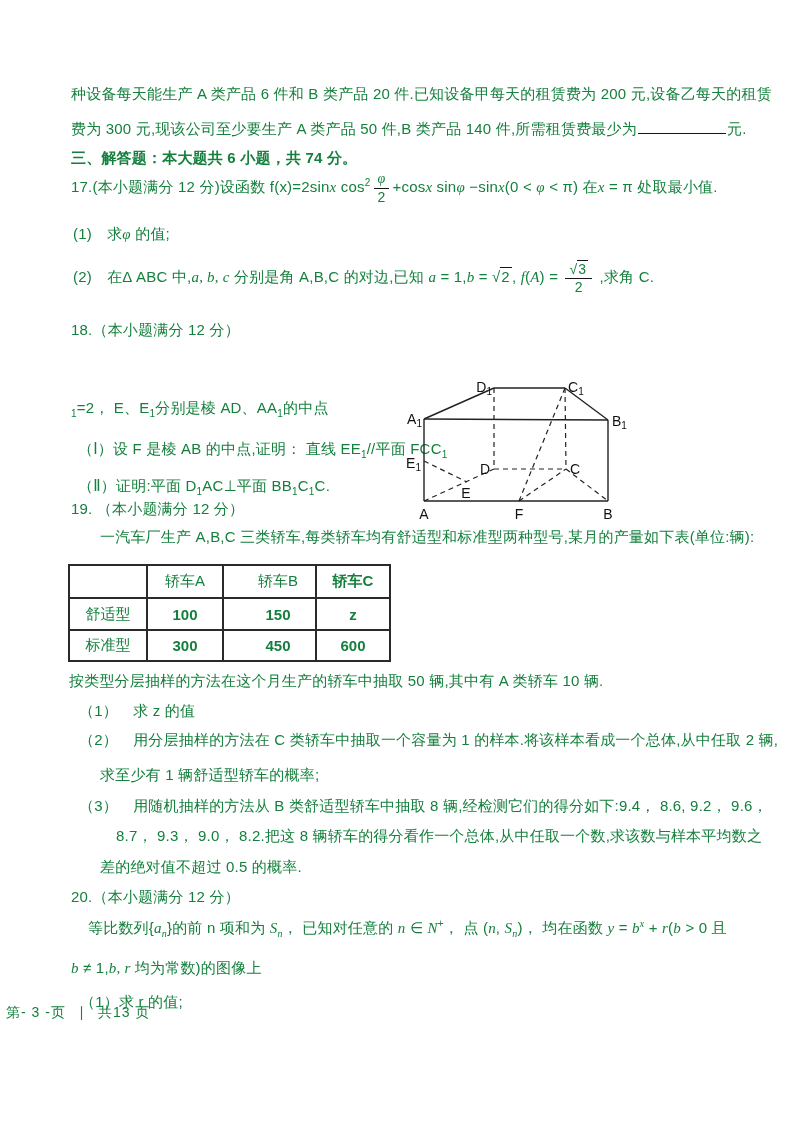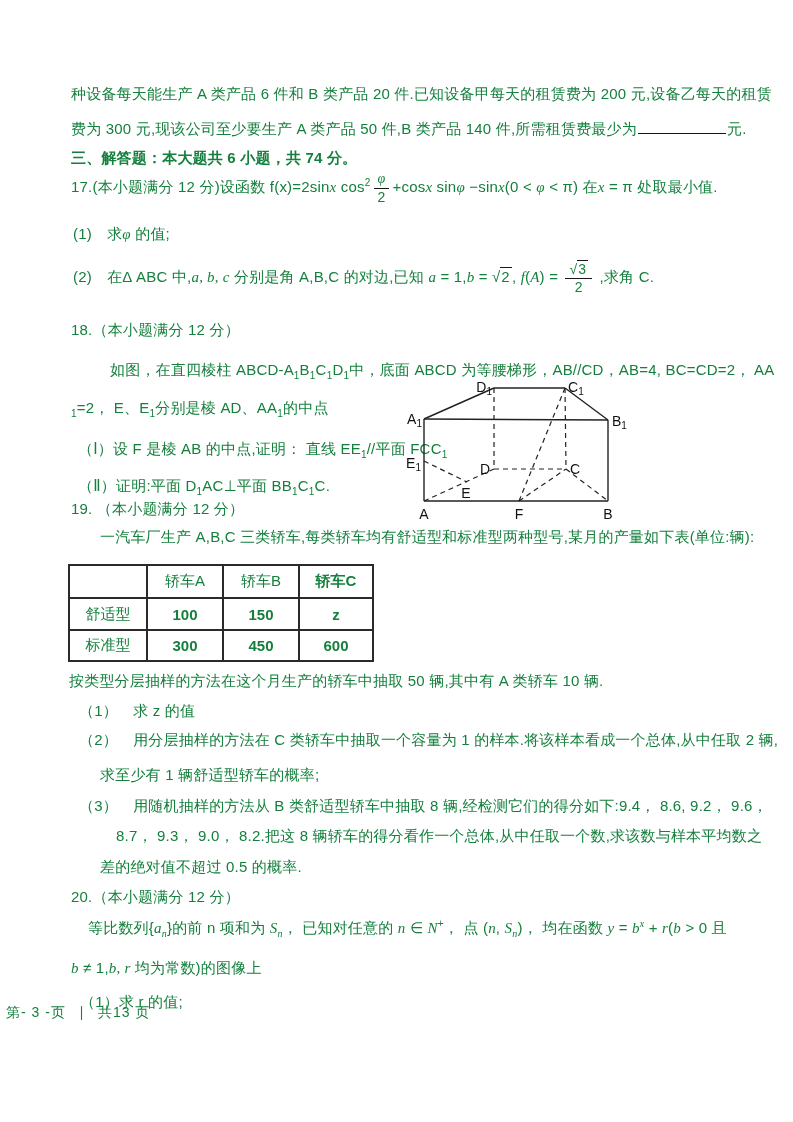--- a/index.html
+++ b/index.html
@@ -17,21 +17,21 @@
   .frac{display:inline-block; text-align:center; vertical-align:middle; margin:0 3px; line-height:1.05; font-size:14px;}
   .frac .num{display:block; padding:0 4px 1px; border-bottom:1.3px solid #161616;}
   .frac .den{display:block; padding-top:1px;}
   .sqrt{white-space:nowrap;}
   .sqrt .rad{letter-spacing:0;}
   .sqrt .bdy{border-top:1.3px solid #161616; padding:0 2px 0 1px;}
   .blank{display:inline-block; border-bottom:1.4px solid #161616; height:15px; vertical-align:baseline; margin:0 1px;}
   
   .prod-table{position:absolute; left:68px; top:564px; border-collapse:collapse;}
   .prod-table td{border:2px solid #2a2a2a; text-align:center; vertical-align:middle; font-size:15px; padding:0;margin-left:28px;}
-  .prod-table .c0{width:76px;} .prod-table .c1{width:74px;} .prod-table .c2{width:74px;} .prod-table .c3{width:72px;font-weight:bold;}
+  .prod-table .c0{width:76px;} .prod-table .c1{width:74px;} .prod-table .c2{width:74px;padding-left:17px;} .prod-table .c3{width:72px;font-weight:bold;}
   .prod-table .rh{height:31px;} .prod-table .r1{height:30px;} .prod-table .r2{height:29px;}
   .prod-table .val{font-weight:700;}
   
   .figure{position:absolute; left:400px; top:372px;}
   .fl{stroke:#222; stroke-width:1.4; fill:none;}
   .fd{stroke:#222; stroke-width:1.2; fill:none; stroke-dasharray:5 4;}
   .flbl{font-size:14px; fill:#111; font-family:"Liberation Sans","DejaVu Sans",sans-serif;}
   .fsub{font-size:10px;}
   
   .footer{position:absolute; left:0; top:1004px; width:100%; font-size:14px; letter-spacing:1px;}
@@ -44,21 +44,20 @@
 
   <div class="line" style="left:71px;top:84px"><span class="t">种设备每天能生产 A 类产品 6 件和 B 类产品 20 件.已知设备甲每天的租赁费为 200 元,设备乙每天的租赁</span></div>
   <div class="line" style="left:71px;top:118px"><span class="t">费为 300 元,现该公司至少要生产 A 类产品 50 件,B 类产品 140 件,所需租赁费最少为</span><span class="blank" style="width: 88px;"></span><span class="t">元.</span></div>
   <div class="line bold" style="left:71px;top:148px"><span class="t">三、解答题：本大题共 6 小题，共 74 分。</span></div>
 
   <div class="line" style="left:71px;top:171px"><span class="t">17.(本小题满分 12 分)设函数 f(x)=2sin</span><span class="t i">x</span><span class="t"> cos</span><span class="sup">2</span><span class="frac"><span class="num"><span class="t i">φ</span></span><span class="den"><span class="t">2</span></span></span><span class="t">+cos</span><span class="t i">x</span><span class="t"> sin</span><span class="t i">φ</span><span class="t"> −sin</span><span class="t i">x</span><span class="t">(0 &lt; </span><span class="t i">φ</span><span class="t"> &lt; π) 在</span><span class="t i">x</span><span class="t"> = π 处取最小值.</span></div>
   <div class="line" style="left:73px;top:224px"><span class="t">(1)　求</span><span class="t i">φ</span><span class="t"> 的值;</span></div>
   <div class="line" style="left:73px;top:262px"><span class="t">(2)　在Δ ABC 中,</span><span class="t i">a, b, c</span><span class="t"> 分别是角 A,B,C 的对边,已知 </span><span class="t i">a</span><span class="t"> = 1,</span><span class="t i">b</span><span class="t"> = </span><span class="sqrt"><span class="rad">√</span><span class="bdy">2</span></span><span class="t">,  </span><span class="t i">f</span><span class="t">(</span><span class="t i">A</span><span class="t">) = </span><span class="frac"><span class="num"><span class="sqrt"><span class="rad">√</span><span class="bdy">3</span></span></span><span class="den"><span class="t">2</span></span></span><span class="t"> ,求角 C.</span></div>
 
   <div class="line" style="left:71px;top:320px"><span class="t">18.（本小题满分 12 分）</span></div>
-  <div class="line" style="left:110px;top:360px"><span class="t">如图，在直四棱柱 ABCD-A</span><span class="sub">1</span><span class="t">B</span><span class="sub">1</span><span class="t">C</span><span class="sub">1</span><span class="t">D</span><span class="sub">1</span><span class="t">中，底面 ABCD 为等腰梯形，AB//CD，AB=4, BC=CD=2，  AA</span></div>
   <div class="line" style="left:71px;top:398px"><span class="sub">1</span><span class="t">=2，  E、E</span><span class="sub">1</span><span class="t">分别是棱 AD、AA</span><span class="sub">1</span><span class="t">的中点</span></div>
   <div class="line" style="left:78px;top:439px"><span class="t">（Ⅰ）设 F 是棱 AB 的中点,证明： 直线 EE</span><span class="sub">1</span><span class="t">//平面 FCC</span><span class="sub">1</span></div>
   <div class="line" style="left:78px;top:476px"><span class="t">（Ⅱ）证明:平面 D</span><span class="sub">1</span><span class="t">AC⊥平面 BB</span><span class="sub">1</span><span class="t">C</span><span class="sub">1</span><span class="t">C.</span></div>
 
   <svg class="figure" id="prism-svg" width="270" height="156" viewBox="0 0 270 156">
       <line x1="24" y1="47" x2="94" y2="16" class="fl"></line>
       <line x1="94" y1="16" x2="165" y2="16" class="fl"></line>
       <line x1="165" y1="16" x2="208" y2="48" class="fl"></line>
       <line x1="24" y1="47" x2="208" y2="48" class="fl"></line>
       <line x1="24" y1="47" x2="24" y2="129" class="fl"></line>

